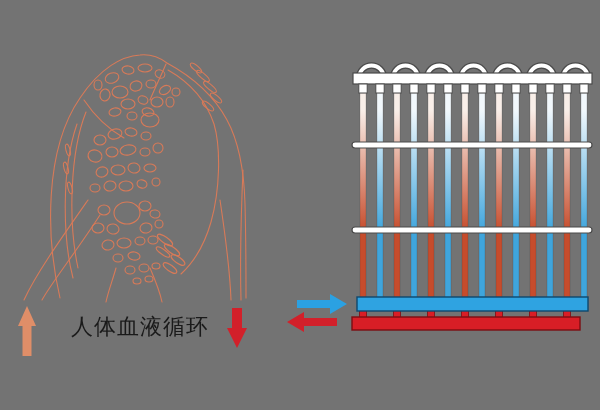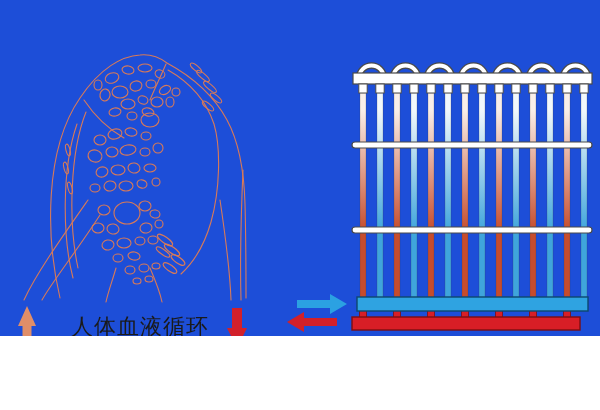--- a/index.html
+++ b/index.html
@@ -1,16 +1,16 @@
 <!DOCTYPE html>
 <html style="--c-line_art: #d87a58; --c-caption: #1a1a1a; --c-body_up_arrow: #e08e68; --c-body_down_arrow: #d2202a; --c-supply_arrow: #2ba1e2; --c-return_arrow: #d2202a; --c-frame: #4a4a4a;"><head>
 <meta charset="utf-8">
 <style>
   html,body{margin:0;padding:0;background:#fff;}
-  .stage{width:600px;height:336px;position:relative;background:#1d4ed8;overflow:hidden;
+  .stage{width:600px;height:410px;position:relative;background:#737373;overflow:hidden;
          font-family:"DejaVu Serif","Liberation Serif",serif;}
   svg{display:block;}
   .caption{font-family:"DejaVu Serif","Liberation Serif",serif;
            font-size:22px;letter-spacing:1px;fill:var(--c-caption,#1a1a1a);}
   .artline{fill:none;stroke:var(--c-line_art,#d87a58);stroke-width:1.1;stroke-linecap:round;}
 </style>
 </head>
 <body>
 
 <div class="stage">

